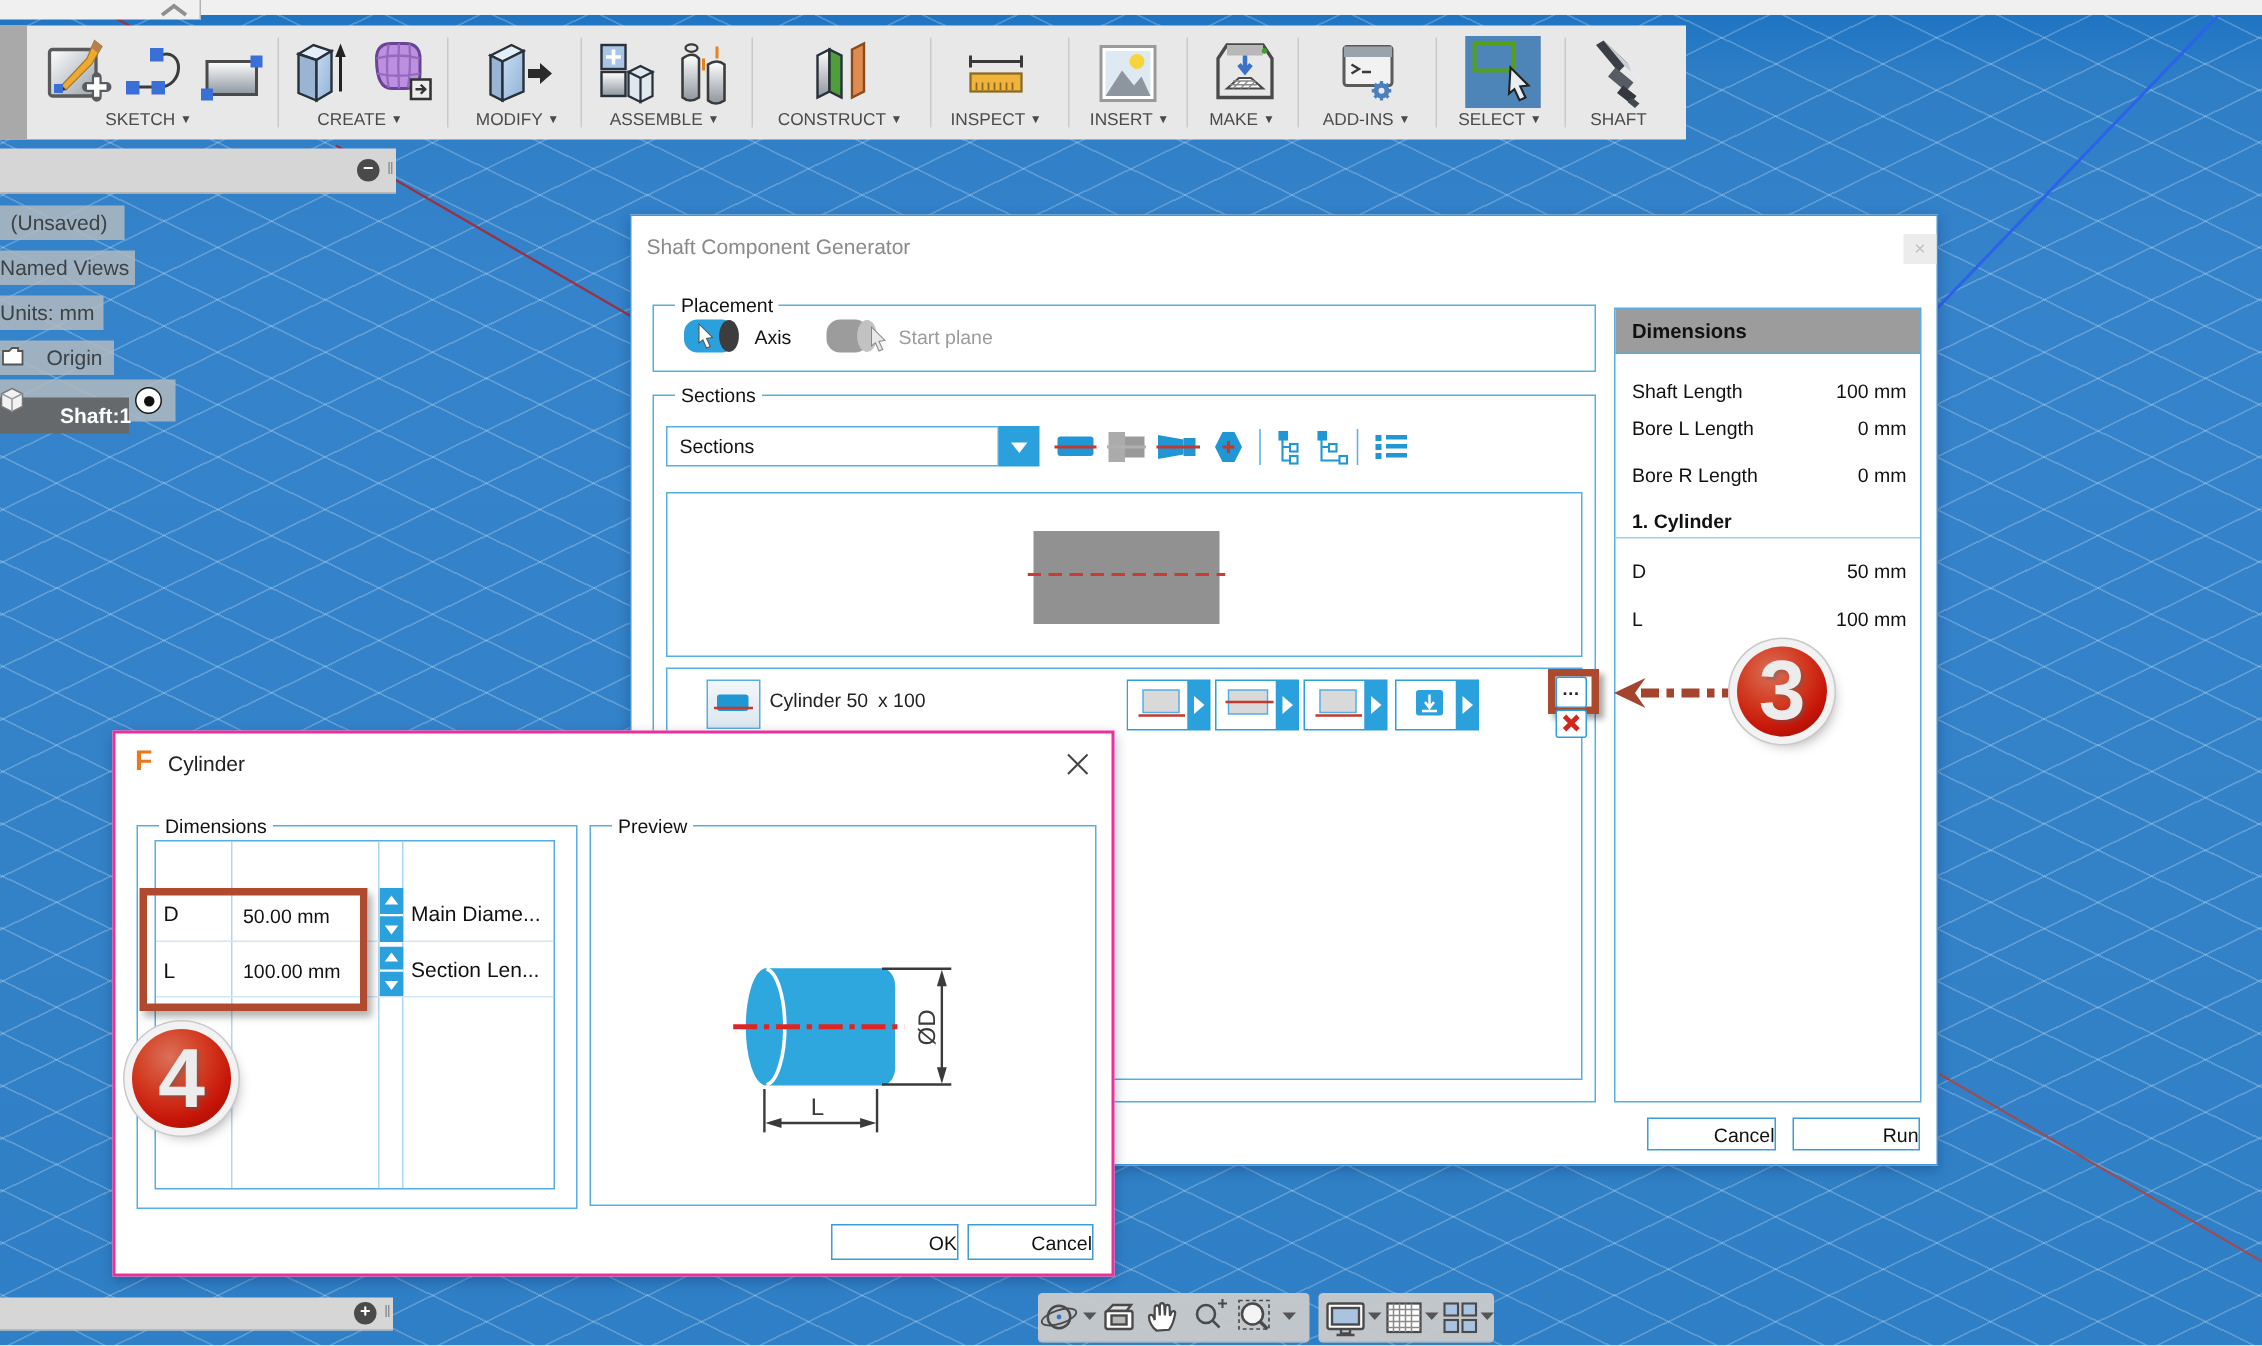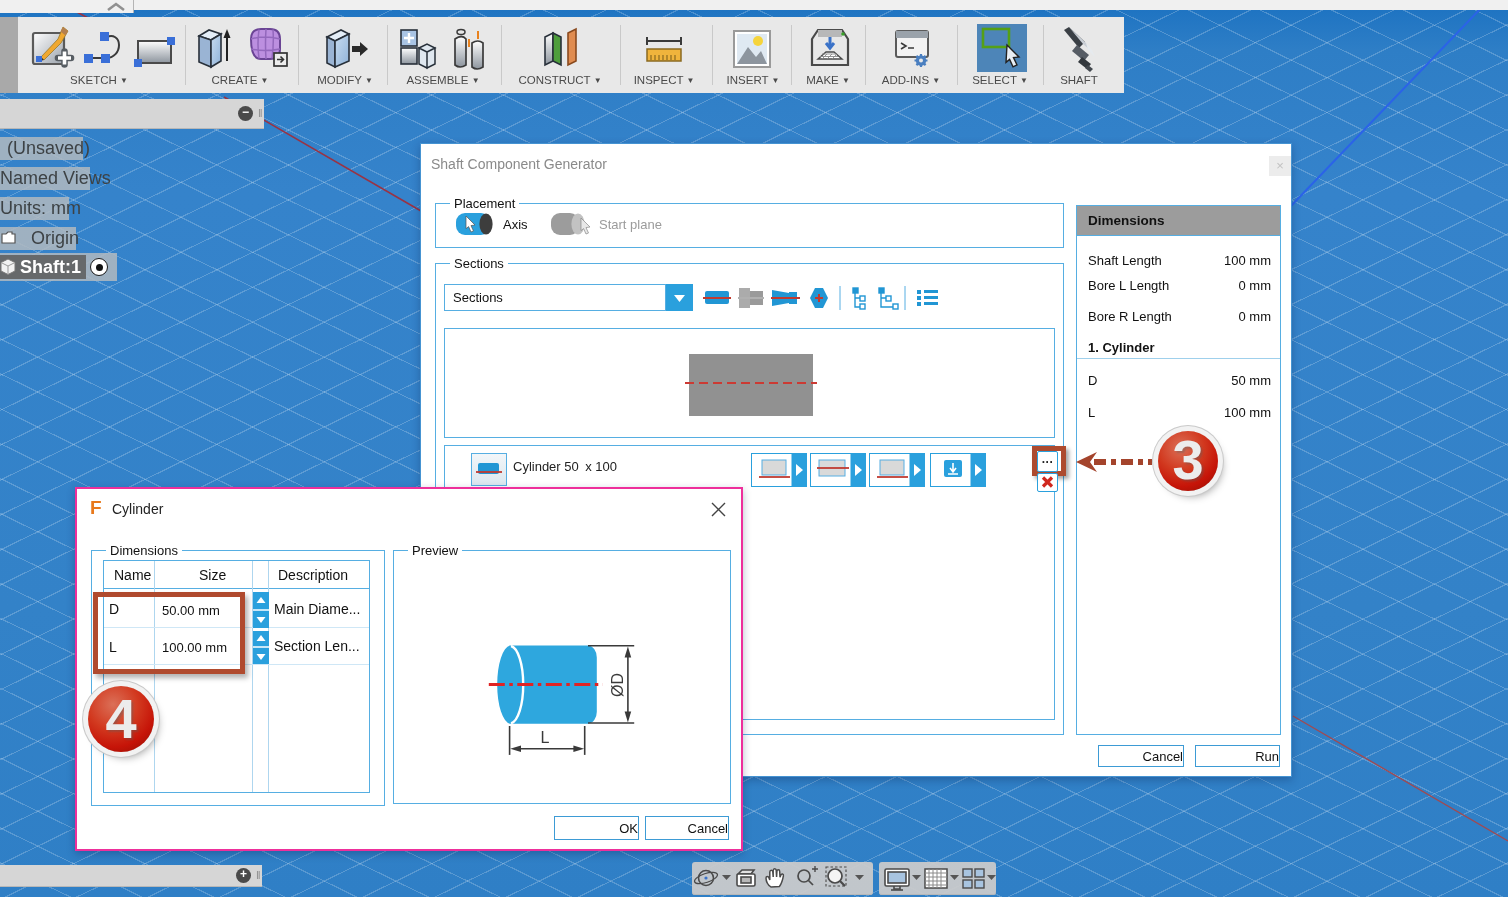--- a/index.html
+++ b/index.html
@@ -18,21 +18,21 @@
 #toolbar{position:absolute;left:0;top:17px;width:1124px;height:76px;background:#e8e8e8}
 #tbdark{position:absolute;left:0;top:0;width:18px;height:76px;background:#a9a9a9}
 .tbsep{position:absolute;top:8px;width:1px;height:60px;background:#c9c9c9}
 .tblabel{position:absolute;top:57px;height:14px;font-size:11.5px;color:#4a4a4a;white-space:nowrap;transform:translateX(-50%)}
 .tbcaret{font-size:8px;color:#4a4a4a;vertical-align:1px}
 
 .gbar{position:absolute;background:#d6d6d6;box-shadow:inset 0 -1px 0 #b8b8b8}
 .gcirc{position:absolute;width:15px;height:15px;border-radius:50%;background:#4a4a4a;color:#fff;text-align:center;line-height:13px;font-size:12px;font-weight:bold}
 .ghandle{position:absolute;width:4px;height:14px;color:#8a8a8a;font-size:11px}
 
-.treeitem{position:absolute;background:rgba(178,186,192,0.85);color:#3d4245;font-size:18px;white-space:nowrap}
+.treeitem{position:absolute;background:rgba(178,186,192,0.85);color:#3d4245;font-size:14px;white-space:nowrap}
 
 #shaftdlg{position:absolute;left:420px;top:143px;width:872px;height:634px;background:#fff;border:1px solid #4593d2;box-shadow:0 3px 8px rgba(10,30,80,0.3)}
 .gbox{position:absolute;border:1px solid #56aee2}
 .gboxlabel{position:absolute;top:-8px;left:14px;background:#fff;padding:0 4px;font-size:13px;color:#111}
 .bluebox{border:1px solid #56aee2;background:#fff;position:absolute}
 #cyldlg{position:absolute;left:75px;top:487px;width:668px;height:364px;background:#fff;border:2px solid #ee2f9b;box-shadow:0 3px 8px rgba(10,30,80,0.3)}
 .btn{position:absolute;background:#fff;border:1px solid #3d9bd5;font-size:13px;color:#111;text-align:right}
 .dimrow{left:11px;width:183px;font-size:13px;color:#111;white-space:nowrap}
 .dimrow span{position:absolute;right:0;top:0}
 
@@ -222,21 +222,21 @@
    <div class="ghandle" style="left:258px;top:8px">‖</div>
  </div>
 
  <div class="treeitem" style="left:0;top:137px;width:83px;height:23px;line-height:23px;padding-left:7px">(Unsaved)</div>
  <div class="treeitem" style="left:0;top:167px;width:90px;height:23px;line-height:23px;padding-left:0px">Named Views</div>
  <div class="treeitem" style="left:0;top:197px;width:69px;height:23px;line-height:23px;padding-left:0px">Units: mm</div>
  <div class="treeitem" style="left:0;top:227px;width:76px;height:23px;line-height:23px;padding-left:31px">Origin<svg class="abs" style="left:1px;top:3px" width="15" height="15">
         <path d="M1 4 L5 4 L7 2 L11 2 L11 4 L14 4 L14 13 L1 13 Z" fill="#fff" stroke="#555" stroke-width="1.2"></path>
       </svg></div>
  <div class="treeitem" style="left:0;top:253px;width:117px;height:28px">
-   <div class="abs" style="left:0;top:2px;width:86px;height:24px;background:#66696b;color:#fff;font-weight:bold;line-height:24px;padding-left:20px">Shaft:1</div>
+   <div class="abs" style="left:0;top:12px;width:86px;height:24px;background:#66696b;color:#fff;font-weight:bold;line-height:24px;padding-left:40px">Shaft:1</div>
    <svg class="abs" style="left:0px;top:5px" width="16" height="18">
         <path d="M8 1 L15 4.5 L15 13 L8 16.5 L1 13 L1 4.5 Z" fill="#f2f2f2" stroke="#777" stroke-width="1"></path>
         <path d="M1 4.5 L8 8 L15 4.5 M8 8 L8 16.5" fill="none" stroke="#999" stroke-width="1"></path>
       </svg>
    <div class="abs" style="left:90px;top:5px;width:18px;height:18px;border-radius:50%;background:#fff;border:1.5px solid #1a1a1a"></div>
    <div class="abs" style="left:95.5px;top:10.5px;width:7px;height:7px;border-radius:50%;background:#111"></div>
  </div>
 
  <div class="gbar" style="left:0;top:865px;width:262px;height:22px">
    <div class="gcirc" style="left:236px;top:3px">+</div>
@@ -386,25 +386,20 @@
   <div class="abs" style="left:35px;top:12px;font-size:14px;color:#222">Cylinder</div>
   <svg class="abs" style="left:632px;top:11px" width="20" height="20">
         <path d="M3 3 L16 16 M16 3 L3 16" stroke="#444" stroke-width="1.4"></path>
       </svg>
 
   <div class="gbox" style="left:14px;top:61px;width:294px;height:256px">
     <div class="gboxlabel" style="font-weight:normal;font-size:13px">Dimensions</div>
   </div>
 
   <div class="abs" style="left:26px;top:71px;width:267px;height:233px;border:1px solid #56aee2;font-size:14px;color:#111">
-    <div class="abs" style="left:0px;top:0;width:265px;height:28px;border-bottom:1px solid #56aee2">
-      <span class="abs" style="left:10px;top:6px">Name</span>
-      <span class="abs" style="left:95px;top:6px">Size</span>
-      <span class="abs" style="left:174px;top:6px">Description</span>
-    </div>
     <div class="abs" style="left:50px;top:0;width:1px;height:231px;background:#aed6ef"></div>
     <div class="abs" style="left:148px;top:0;width:1px;height:231px;background:#aed6ef"></div>
     <div class="abs" style="left:164px;top:0;width:1px;height:231px;background:#aed6ef"></div>
     <div class="abs" style="left:0;top:66px;width:265px;height:1px;background:#cfe7f6"></div>
     <div class="abs" style="left:0;top:103px;width:265px;height:1px;background:#cfe7f6"></div>
     <span class="abs" style="left:5px;top:40px">D</span>
     <span class="abs" style="left:58px;top:42px;font-size:13px">50.00 mm</span>
     <span class="abs" style="left:170px;top:40px">Main Diame...</span>
     <span class="abs" style="left:5px;top:78px">L</span>
     <span class="abs" style="left:58px;top:79px;font-size:13px">100.00 mm</span>

